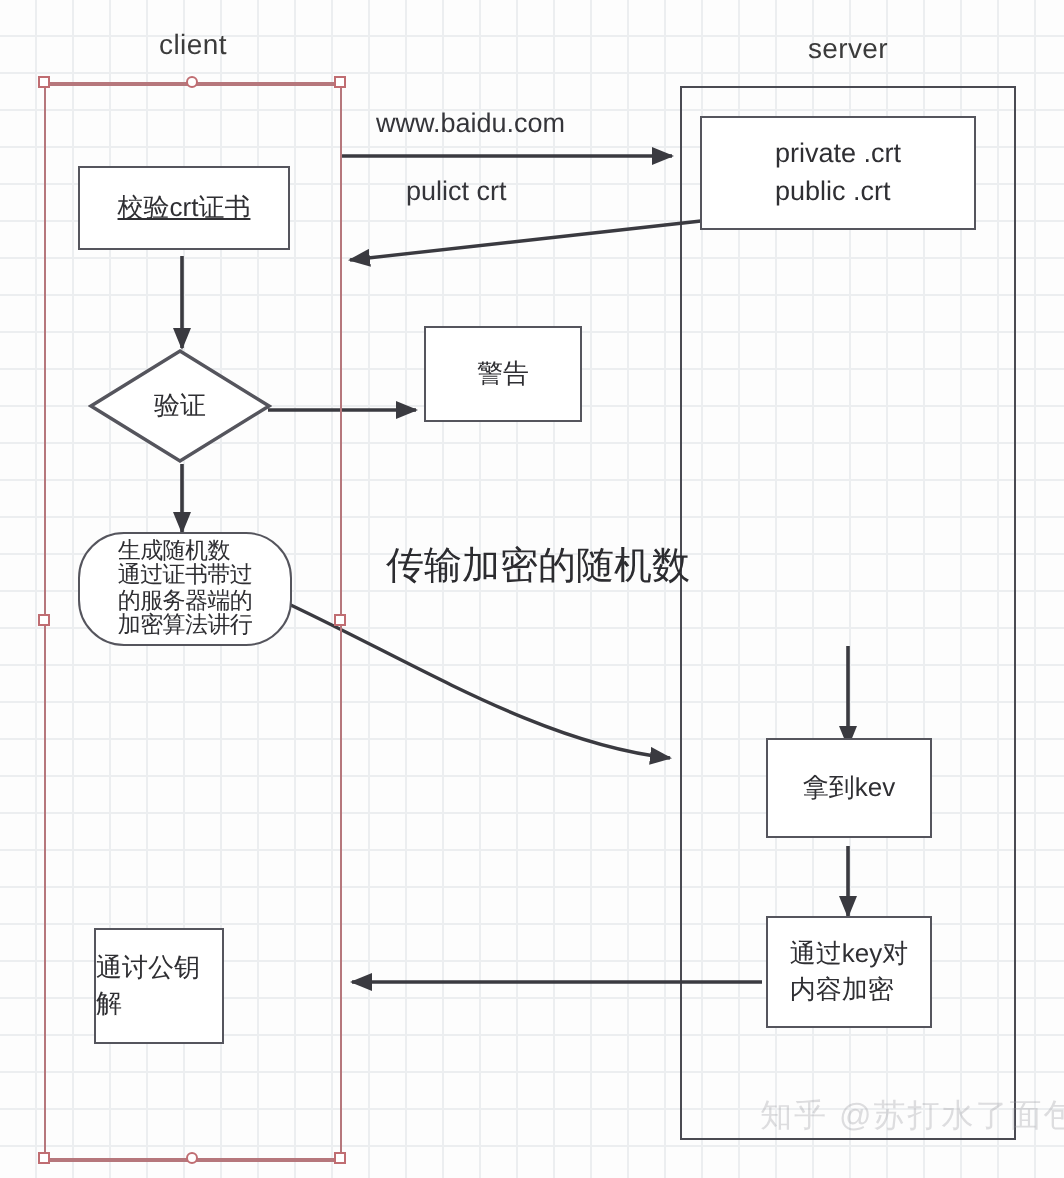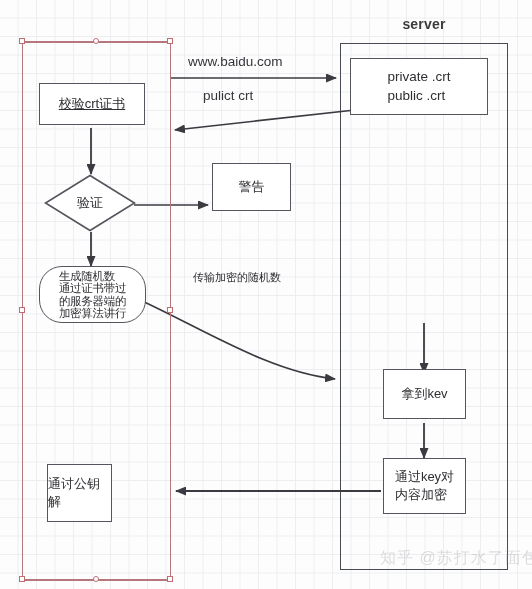--- a/index.html
+++ b/index.html
@@ -91,21 +91,21 @@
     width: 100%;
     height: 100%;
     display: flex;
     align-items: center;
     justify-content: center;
     font-size: 13px;
     color: #2f2f33;
   }
   .edge-label {
     position: absolute;
-    font-size: 11px;
+    font-size: 19px;
     color: #2c2c30;
     white-space: nowrap;
     z-index: 8;
   }
   .edge-label.latin {
     font-size: 13.5px;
     color: #35353a;
     text-align: right;
   }
   svg.wires {
@@ -124,21 +124,22 @@
     white-space: nowrap;
     letter-spacing: 1px;
     z-index: 9;
   }
 </style>
 </head>
 <body>
 
 <div id="canvas">
 
-  <div class="lane-label" style="left:340px; top:16px; width:168px;font-weight:bold;">server</div>
+  <div class="lane-label" style="left:22px; top:14px; width:149px;">client</div>
+  <div class="lane-label" style="left:340px; top:16px; width:168px;">server</div>
 
   <div class="lane lane-client" style="left:22px; top:41px; width:149px; height:539px;"></div>
   <div class="lane lane-server" style="left:340px; top:43px; width:168px; height:527px;"></div>
 
   <div class="sel-edge" style="left:22px; top:41px; width:149px; height:1.5px;"></div>
   <div class="sel-edge" style="left:22px; top:579px; width:149px; height:1.5px;"></div>
   <div class="sel-edge" style="left:22px; top:41px; width:1.2px; height:539px;"></div>
   <div class="sel-edge" style="left:170px; top:41px; width:1.2px; height:539px;"></div>
 
   <div class="handle" style="left:19px; top:38px;"></div>

